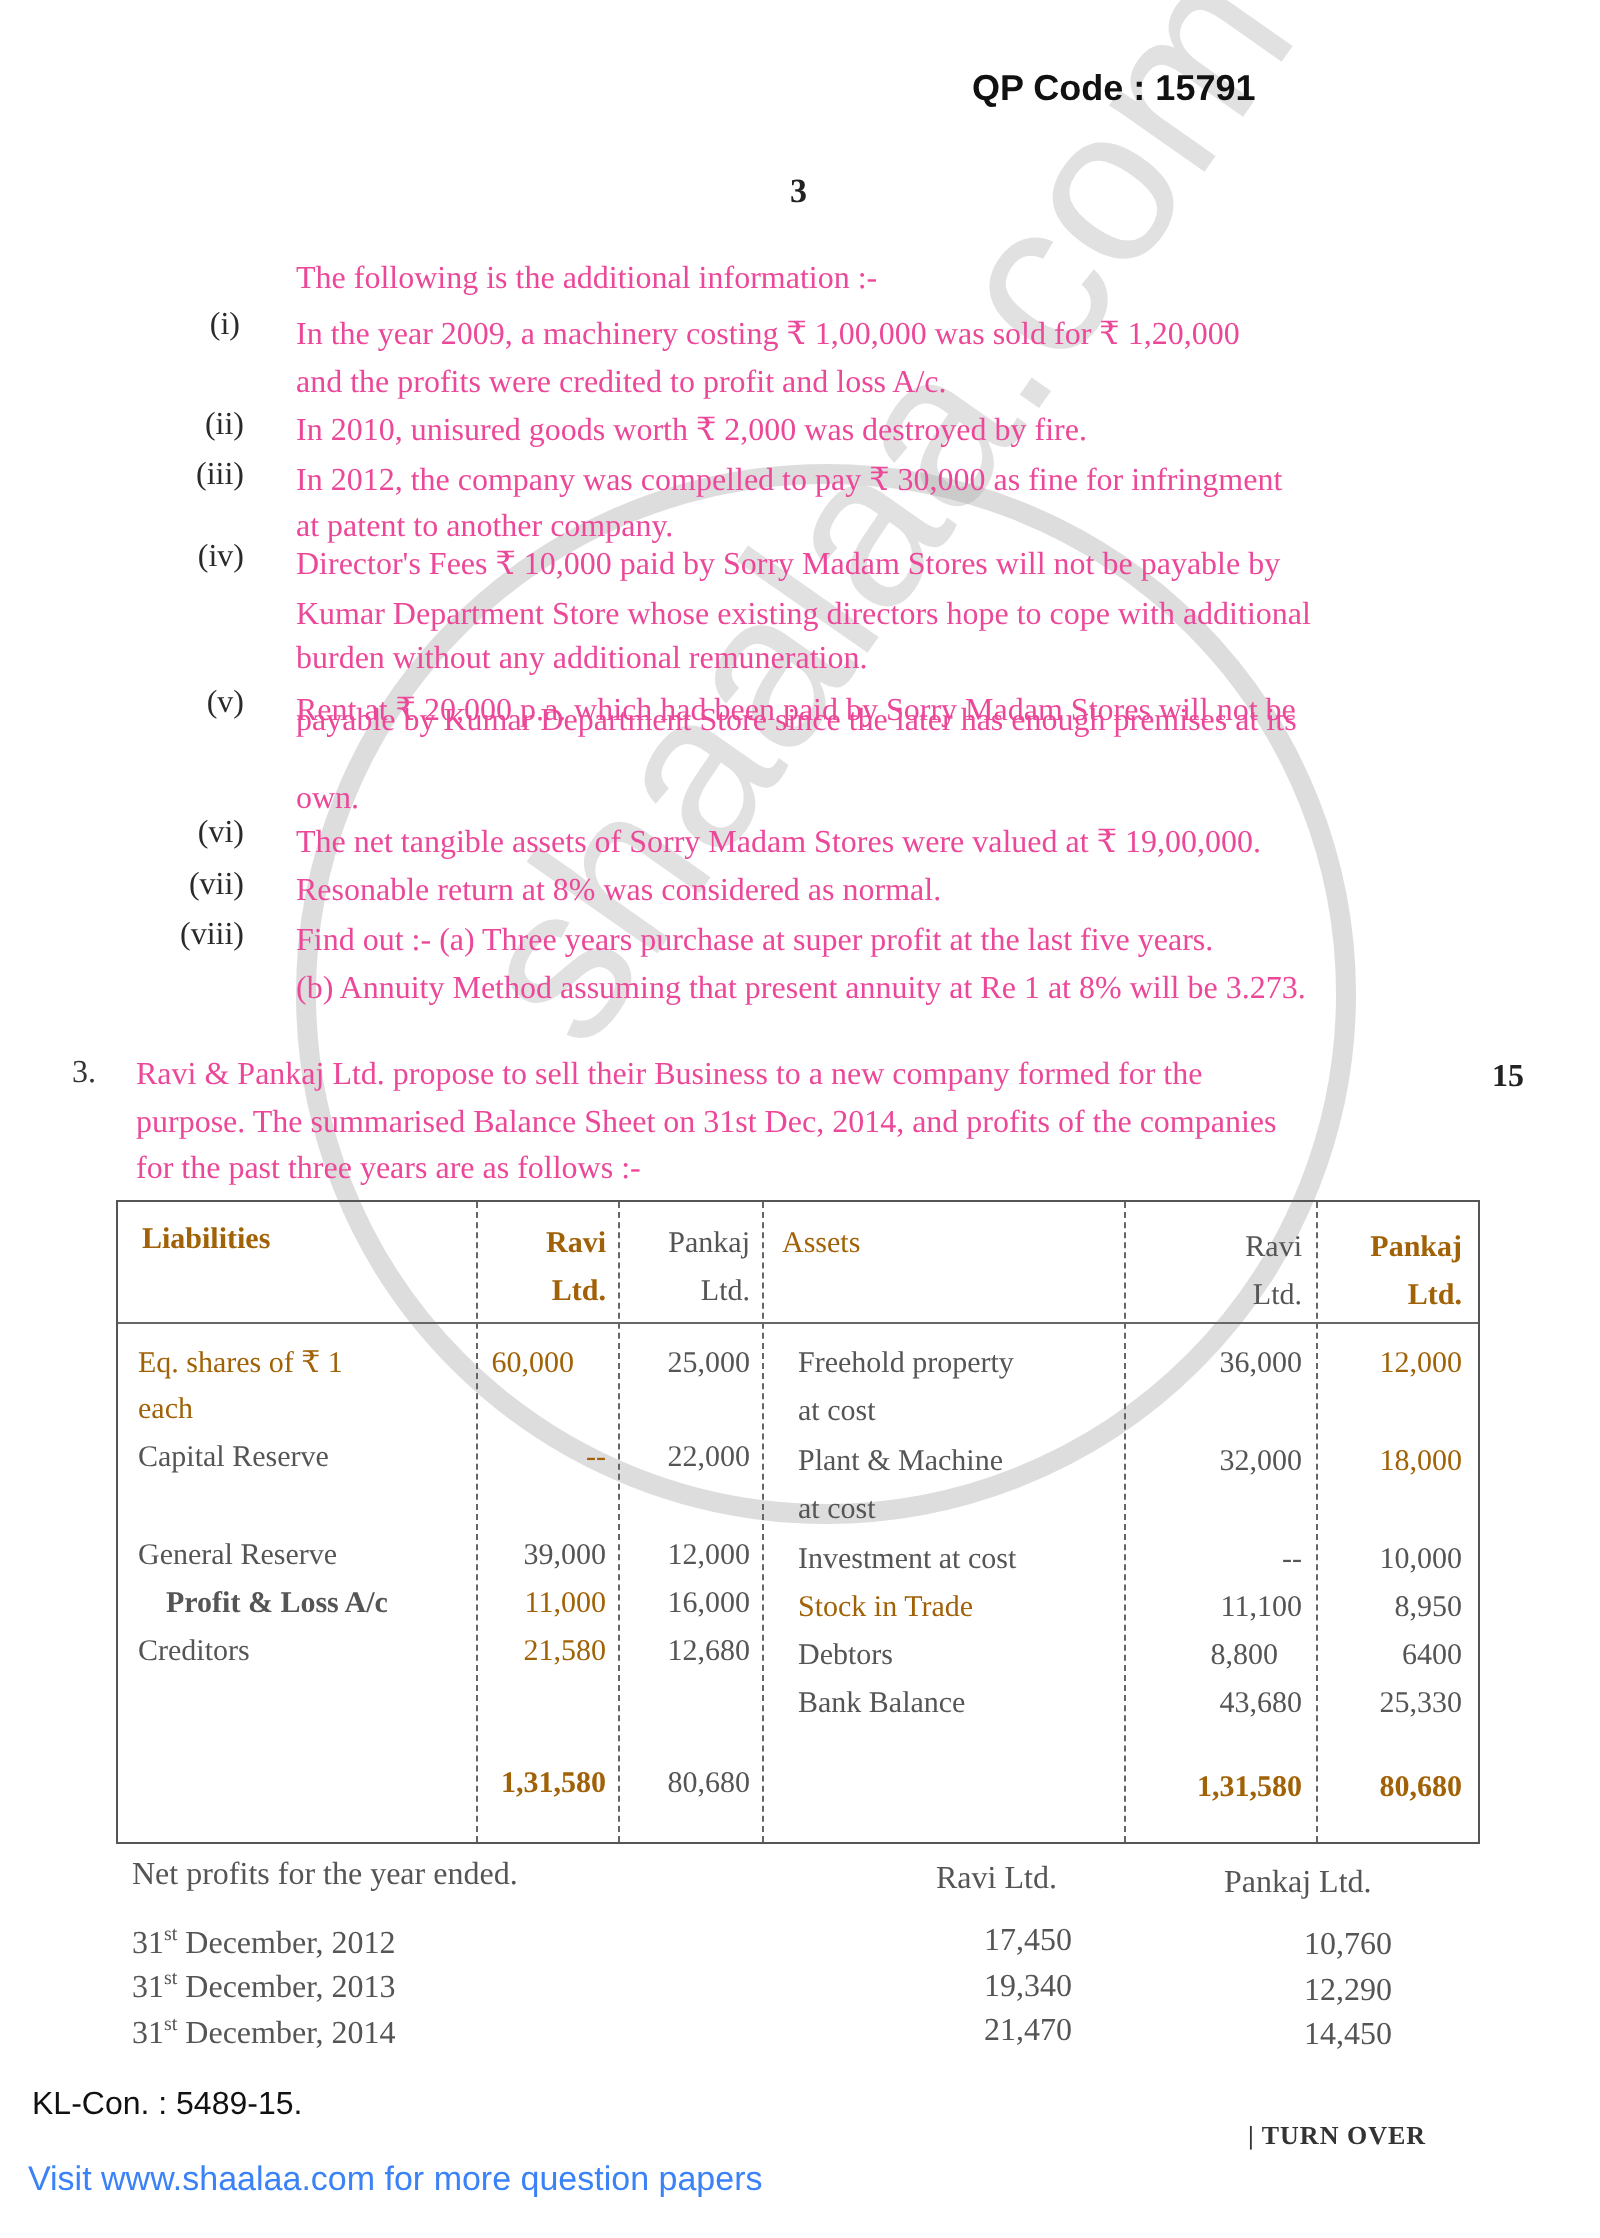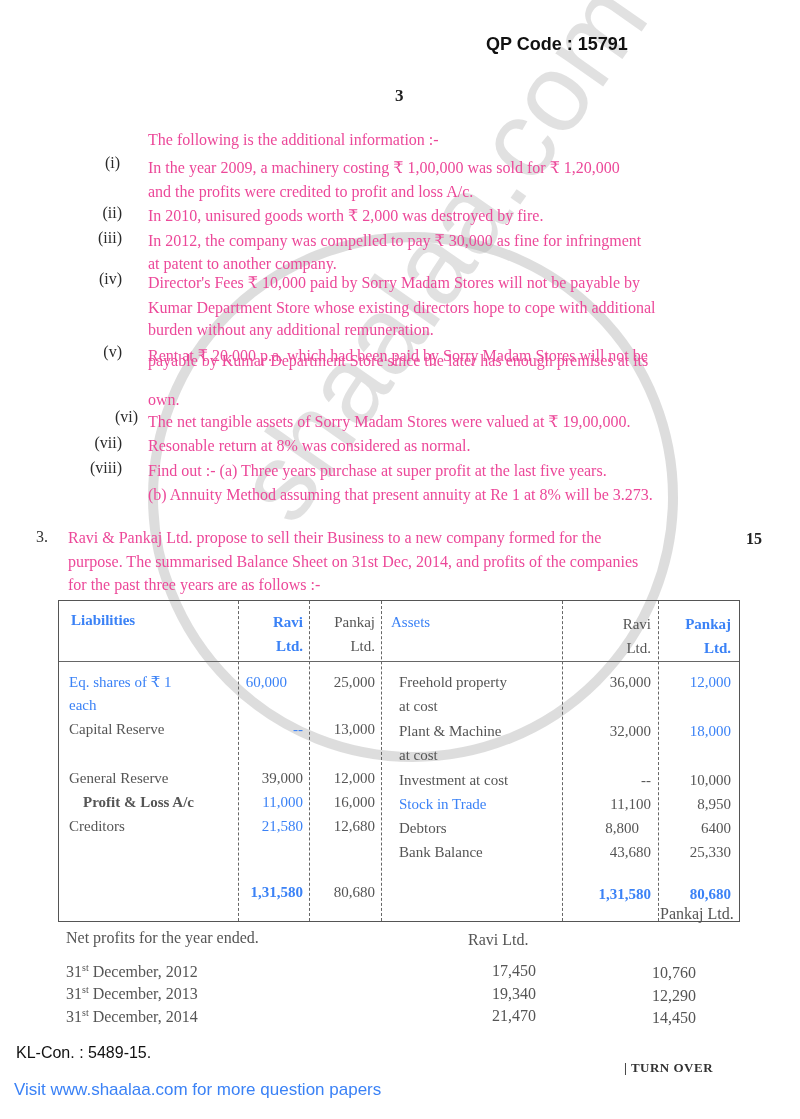--- a/index.html
+++ b/index.html
@@ -19,21 +19,21 @@
     .qnum { font-size: 16px; color: #333; }
     .marks { font-size: 16px; font-weight: bold; color: #222; }
 
     
     .bs-table {
       position: absolute; left: 58px; top: 600px; width: 682px; height: 322px;
       border: 1px solid #555; box-sizing: border-box;
     }
     .vline { position: absolute; top: 0; bottom: 0; border-left: 1px dashed #666; }
     .hline { position: absolute; left: 0; right: 0; border-top: 1px solid #666; }
-    .cell { position: absolute; font-size: 15px; white-space: nowrap; line-height: 22px; color: #3b82f6; }
+    .cell { position: absolute; font-size: 15px; white-space: nowrap; line-height: 22px; color: #a16207; }
     .num { text-align: right; }
     .hdr { font-weight: bold; }
     .bold { font-weight: bold; }
     .light { color: #555; }
 
     .footer-code { left: 16px; top: 1044px; font-family: "Liberation Sans", sans-serif; font-size: 16px; color: #111; }
     .turn-over { left: 624px; top: 1060px; font-size: 13px; font-weight: bold; letter-spacing: 0.5px; color: #333; }
     .visit { left: 14px; top: 1080px; font-family: "Liberation Sans", sans-serif; font-size: 17px; color: #3b82f6; }
 
     .watermark {
@@ -72,21 +72,21 @@
 <div class="abs roman" style="left:72px; top:270px;">(iv)</div>
 <div class="abs line" style="left:148px; top:273px;">Director's Fees ₹ 10,000 paid by Sorry Madam Stores will not be payable by</div>
 <div class="abs line" style="left:148px; top:298px;">Kumar Department Store whose existing directors hope to cope with additional</div>
 <div class="abs line" style="left:148px; top:320px;">burden without any additional remuneration.</div>
 
 <div class="abs roman" style="left:72px; top:343px;">(v)</div>
 <div class="abs line" style="left:148px; top:346px;">Rent at ₹ 20,000 p.a. which had been paid by Sorry Madam Stores will not be</div>
 <div class="abs line" style="left:148px; top:351px;">payable by Kumar Department Store since the later has enough premises at its</div>
 <div class="abs line" style="left:148px; top:390px;">own.</div>
 
-<div class="abs roman" style="left:88px; top:408px;">(vi)</div>
+<div class="abs roman" style="left:72px; top:408px;">(vi)</div>
 <div class="abs line" style="left:148px; top:412px;">The net tangible assets of Sorry Madam Stores were valued at ₹ 19,00,000.</div>
 
 <div class="abs roman" style="left:72px; top:434px;">(vii)</div>
 <div class="abs line" style="left:148px; top:436px;">Resonable return at 8% was considered as normal.</div>
 
 <div class="abs roman" style="left:72px; top:459px;">(viii)</div>
 <div class="abs line" style="left:148px; top:461px;">Find out :-   (a)  Three years purchase at super profit at the last five years.</div>
 <div class="abs line" style="left:148px; top:485px;">(b)  Annuity Method assuming that present annuity at Re 1 at 8% will be 3.273.</div>
 
 <div class="abs qnum" style="left:36px; top:528px;">3.</div>
@@ -114,21 +114,21 @@
   <div class="cell hdr num" style="left:600px; width:72px; top:12px;">Pankaj</div>
   <div class="cell hdr num" style="left:600px; width:72px; top:36px;">Ltd.</div>
 
   <div class="cell" style="left:10px; top:70px;">Eq. shares of ₹ 1</div>
   <div class="cell" style="left:10px; top:93px;">each</div>
   <div class="cell num" style="left:164px; width:64px; top:70px;">60,000</div>
   <div class="cell light num" style="left:251px; width:65px; top:70px;">25,000</div>
 
   <div class="cell light" style="left:10px; top:117px;">Capital Reserve</div>
   <div class="cell num" style="left:180px; width:64px; top:117px;">--</div>
-  <div class="cell light num" style="left:251px; width:65px; top:117px;">13,000</div>
+  <div class="cell light num" style="left:251px; width:65px; top:117px;">22,000</div>
 
   <div class="cell light" style="left:10px; top:166px;">General Reserve</div>
   <div class="cell light num" style="left:180px; width:64px; top:166px;">39,000</div>
   <div class="cell light num" style="left:251px; width:65px; top:166px;">12,000</div>
 
   <div class="cell light" style="left:24px; top:190px;font-weight:bold;">Profit &amp; Loss A/c</div>
   <div class="cell num" style="left:180px; width:64px; top:190px;">11,000</div>
   <div class="cell light num" style="left:251px; width:65px; top:190px;">16,000</div>
 
   <div class="cell light" style="left:10px; top:214px;">Creditors</div>
@@ -162,21 +162,21 @@
   <div class="cell light num" style="left:600px; width:72px; top:240px;">25,330</div>
 
   <div class="cell bold num" style="left:180px; width:64px; top:280px;">1,31,580</div>
   <div class="cell light num" style="left:251px; width:65px; top:280px;">80,680</div>
   <div class="cell bold num" style="left:504px; width:88px; top:282px;">1,31,580</div>
   <div class="cell bold num" style="left:600px; width:72px; top:282px;">80,680</div>
 </div>
 
 <div class="abs line light" style="left:66px; top:928px;">Net profits for the year ended.</div>
 <div class="abs line light" style="left:468px; top:930px;">Ravi Ltd.</div>
-<div class="abs line light" style="left:612px; top:904px;margin-left:48px;">Pankaj Ltd.</div>
+<div class="abs line light" style="left:612px; top:932px;">Pankaj Ltd.</div>
 
 <div class="abs line light" style="left:66px; top:958px;">
   <span>31</span><sup style="font-size:10px;">st</sup><span> December, 2012</span>
 </div>
 <div class="abs line light" style="left:474px; top:961px; width:62px; text-align:right;">17,450</div>
 <div class="abs line light" style="left:630px; top:963px; width:66px; text-align:right;">10,760</div>
 
 <div class="abs line light" style="left:66px; top:980px;">
   <span>31</span><sup style="font-size:10px;">st</sup><span> December, 2013</span>
 </div>

